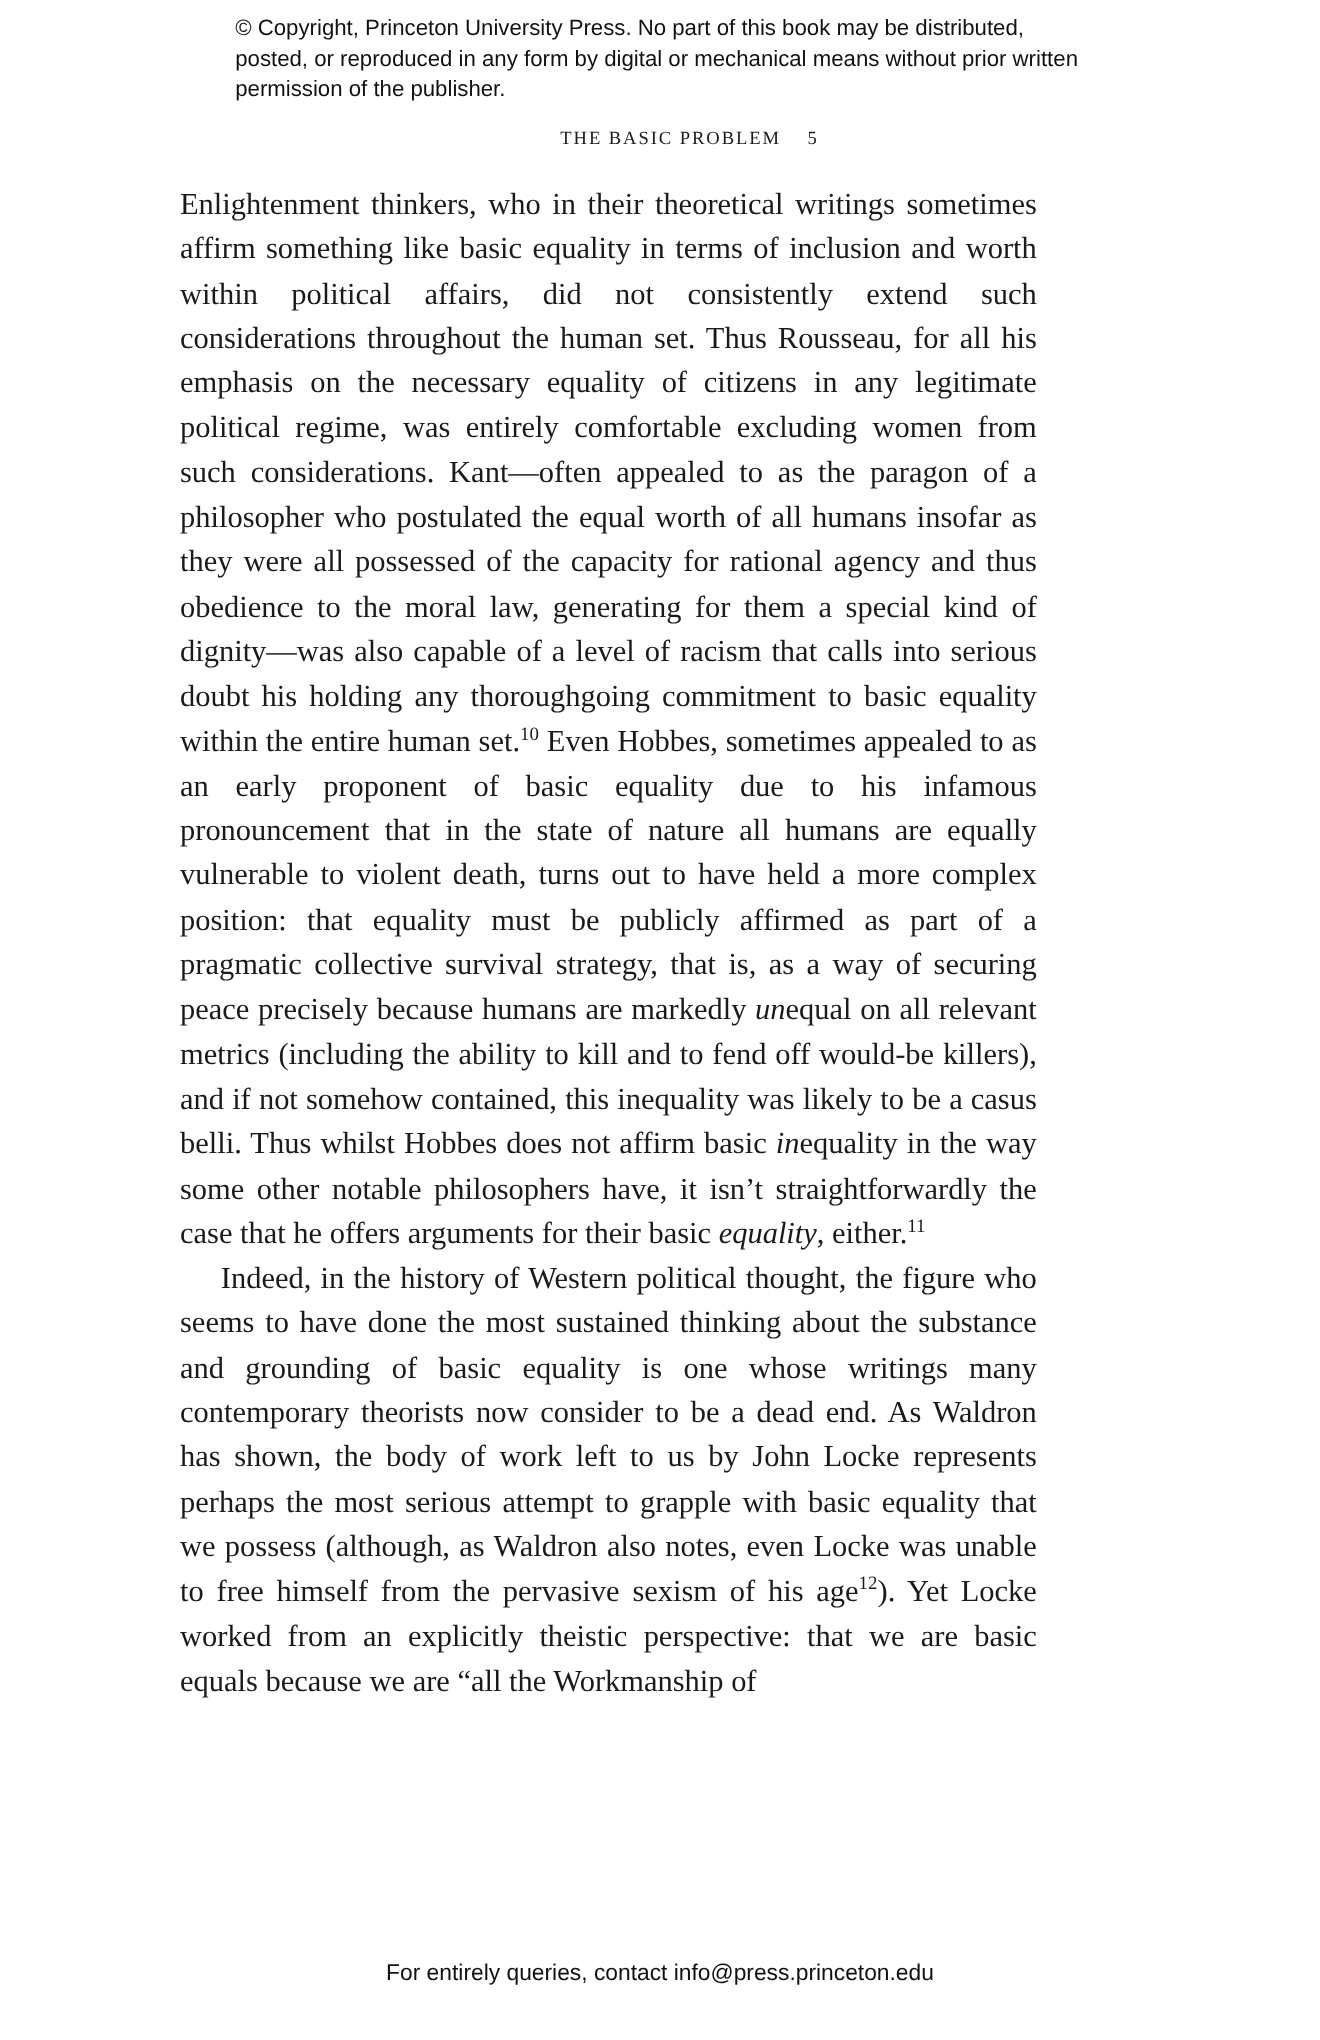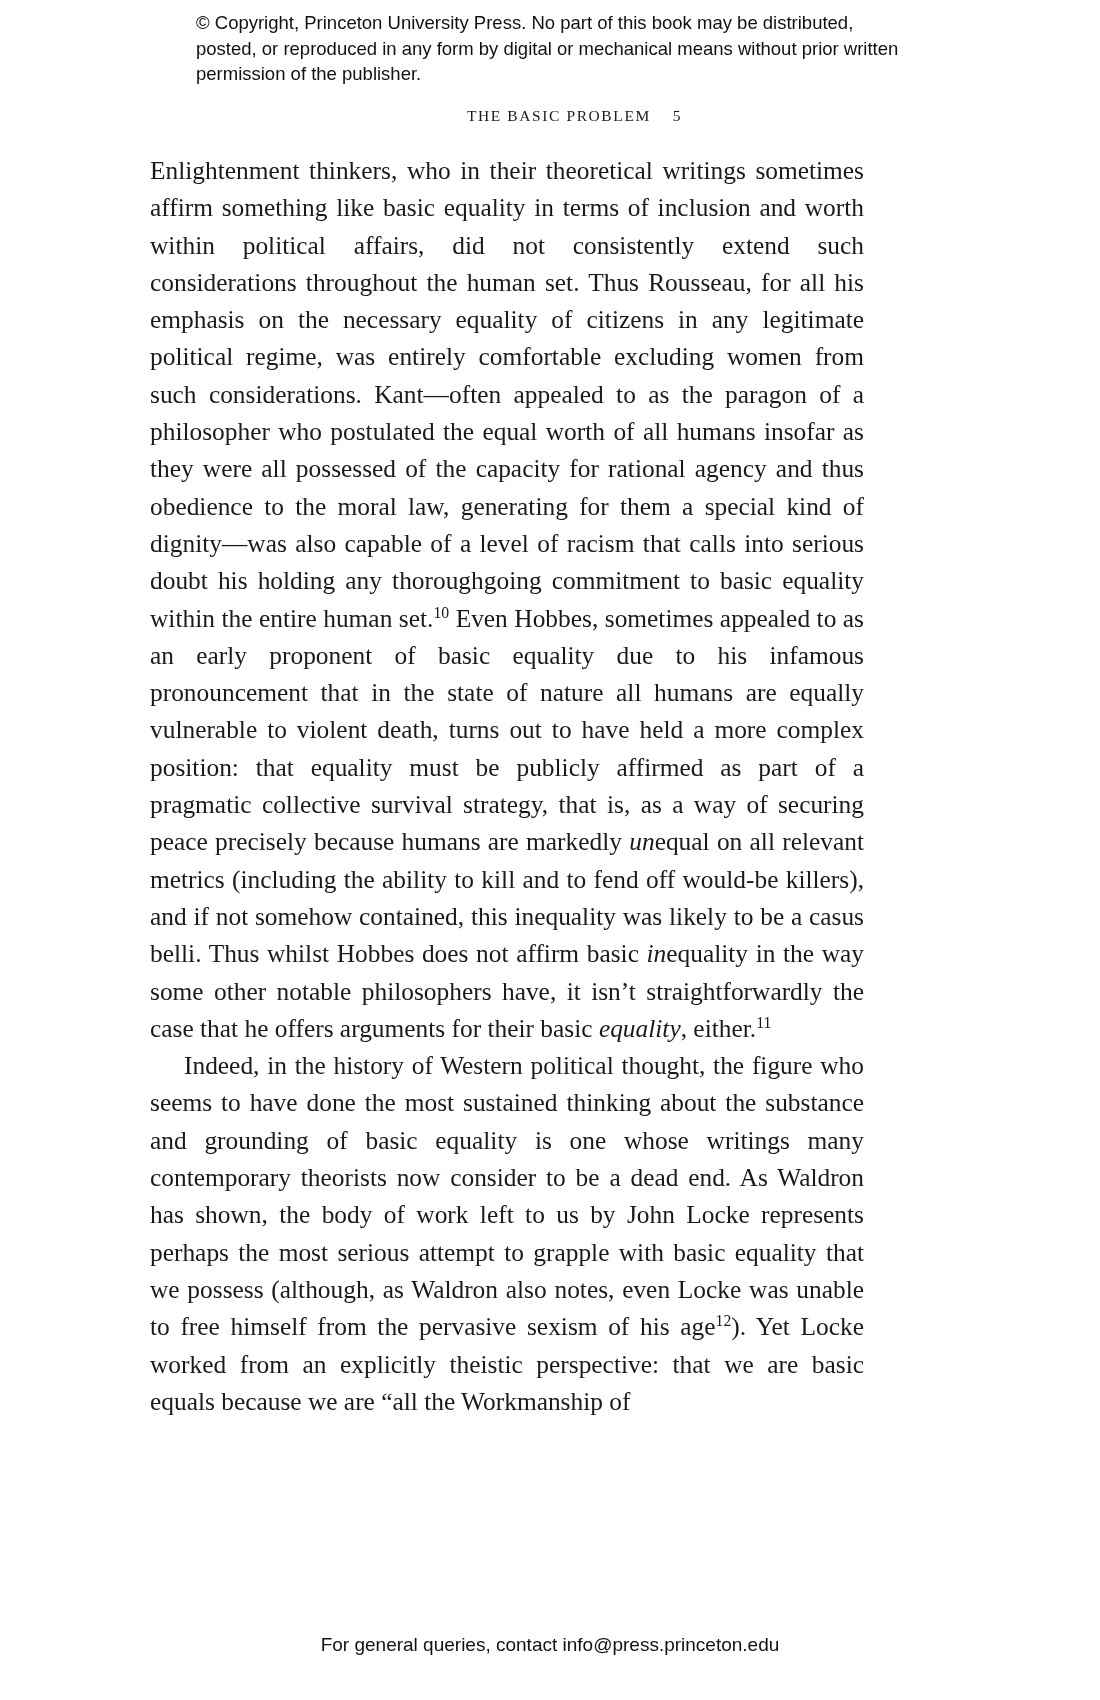--- a/index.html
+++ b/index.html
@@ -96,15 +96,15 @@
 
   <div class="running-head">
     <span class="rh-title">The Basic Problem</span><span class="rh-page">5</span>
   </div>
 
   <div class="body-text">
     <p><span>Enlightenment thinkers, who in their theoretical writings sometimes affirm something like basic equality in terms of inclusion and worth within political affairs, did not consistently extend such considerations throughout the human set. Thus Rousseau, for all his emphasis on the necessary equality of citizens in any legitimate political regime, was entirely comfortable excluding women from such considerations. Kant—often appealed to as the paragon of a philosopher who postulated the equal worth of all humans insofar as they were all possessed of the capacity for rational agency and thus obedience to the moral law, generating for them a special kind of dignity—was also capable of a level of racism that calls into serious doubt his holding any thoroughgoing commitment to basic equality within the entire human set.</span><sup>10</sup><span> Even Hobbes, sometimes appealed to as an early proponent of basic equality due to his infamous pronouncement that in the state of nature all humans are equally vulnerable to violent death, turns out to have held a more complex position: that equality must be publicly affirmed as part of a pragmatic collective survival strategy, that is, as a way of securing peace precisely because humans are markedly </span><i>un</i><span>equal on all relevant metrics (including the ability to kill and to fend off would-be killers), and if not somehow contained, this inequality was likely to be a casus belli. Thus whilst Hobbes does not affirm basic </span><i>in</i><span>equality in the way some other notable philosophers have, it isn’t straightforwardly the case that he offers arguments for their basic </span><i>equality</i><span>, either.</span><sup>11</sup></p>
     <p class="indent"><span>Indeed, in the history of Western political thought, the figure who seems to have done the most sustained thinking about the substance and grounding of basic equality is one whose writings many contemporary theorists now consider to be a dead end. As Waldron has shown, the body of work left to us by John Locke represents perhaps the most serious attempt to grapple with basic equality that we possess (although, as Waldron also notes, even Locke was unable to free himself from the pervasive sexism of his age</span><sup>12</sup><span>). Yet Locke worked from an explicitly theistic perspective: that we are basic equals because we are “all the Workmanship of</span></p>
   </div>
 
-  <div class="footer">For general queries, contact info@press.princeton.edu</div>
+  <div class="footer">For entirely queries, contact info@press.princeton.edu</div>
 
 </div>
 
 </body></html>

